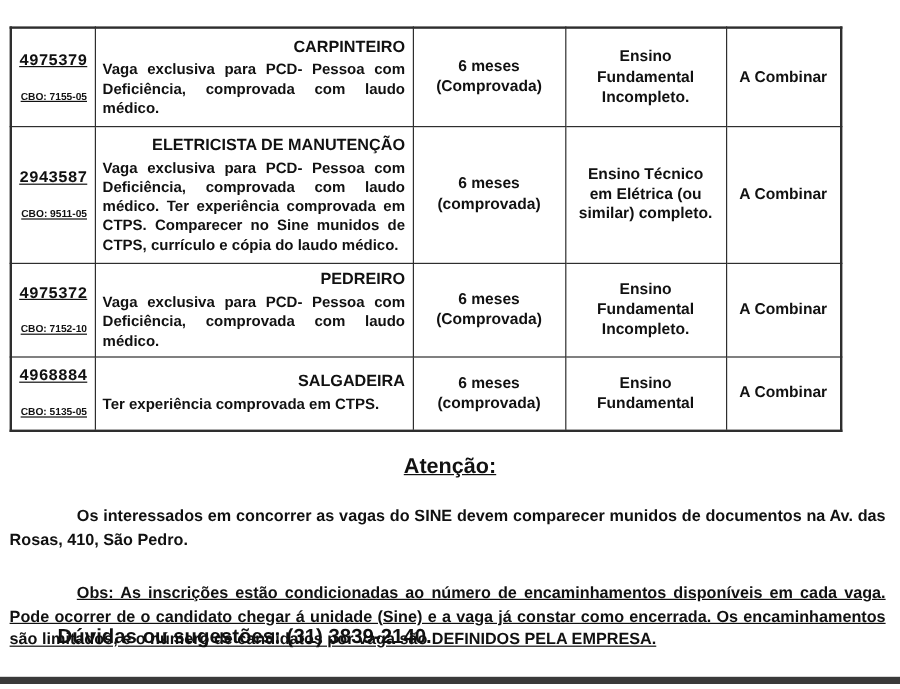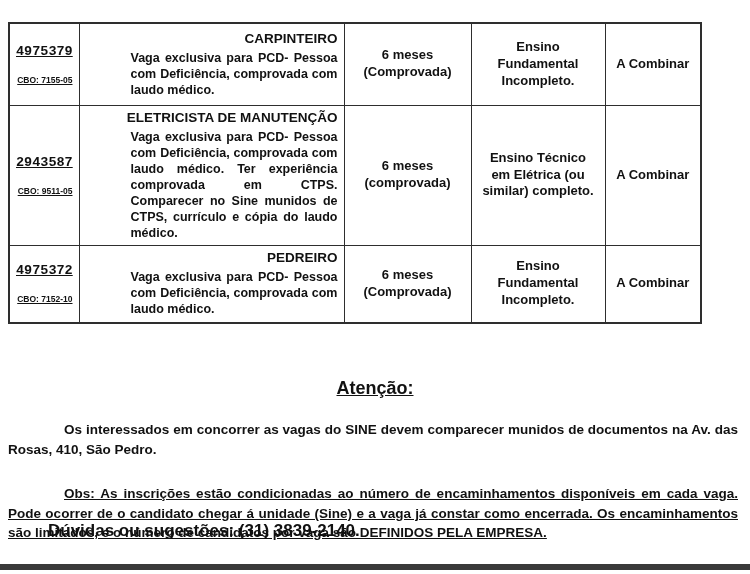--- a/index.html
+++ b/index.html
@@ -30,21 +30,21 @@
   col.c-exp  { width:127px; }
   col.c-edu  { width:134px; }
   col.c-sal  { width:96px; }
 
   td.id-cell { text-align:center; }
   .id-number { display:block; font-size:13.5px; text-decoration:underline; margin-bottom:16px;font-family:Liberation Mono, monospace; }
   .cbo       { display:block; font-size:8.5px;  text-decoration:underline;text-align:right; }
 
   td.desc-cell { vertical-align:top; padding-top:8px; }
   .job-title { text-align:right; font-size:13.5px; margin:0 0 4px 0; }
-  .job-desc  { font-size:12.5px; text-align:justify; line-height:1.28;margin-left:45px; }
+  .job-desc  { font-size:12.5px; text-align:justify; line-height:1.28; }
 
   td.center-cell { text-align:center; white-space:pre-line; line-height:1.3; }
 
   .attention {
     position:absolute; top:378px; left:0; right:0;
     text-align:center; font-size:18px; text-decoration:underline;
   }
   .para {
     position:absolute; left:8px; right:12px;
     font-size:13.5px; line-height:1.45;
@@ -114,20 +114,35 @@
         <div class="job-title">PEDREIRO</div>
         <div class="job-desc">Vaga exclusiva para PCD- Pessoa com Deficiência, comprovada com laudo médico.</div>
       </td>
       <td class="center-cell">6 meses
 (Comprovada)</td>
       <td class="center-cell">Ensino
 Fundamental
 Incompleto.</td>
       <td class="center-cell">A Combinar</td>
     </tr>
+    <tr style="height:62px;">
+      <td class="id-cell">
+        <span class="id-number">4968884</span>
+        <span class="cbo">CBO: 5135-05</span>
+      </td>
+      <td class="desc-cell">
+        <div class="job-title">SALGADEIRA</div>
+        <div class="job-desc">Ter experiência comprovada em CTPS.</div>
+      </td>
+      <td class="center-cell">6 meses
+(comprovada)</td>
+      <td class="center-cell">Ensino
+Fundamental</td>
+      <td class="center-cell">A Combinar</td>
+    </tr>
   </tbody>
 </table>
 
 <div class="attention">Atenção:</div>
 <div class="para p1">Os interessados em concorrer as vagas do SINE devem comparecer munidos de documentos na Av. das Rosas, 410, São Pedro.</div>
 <div class="para obs">Obs: As inscrições estão condicionadas ao número de encaminhamentos disponíveis em cada vaga. Pode ocorrer de o candidato chegar á unidade (Sine) e a vaga já constar como encerrada. Os encaminhamentos são limitados, e o número de candidatos por vaga são DEFINIDOS PELA EMPRESA.</div>
 <div class="contact">Dúvidas ou sugestões: (31) 3839-2140.</div>
 <div class="footer-bar" style="background: rgb(58, 58, 58);"></div>
 
 </body></html>

